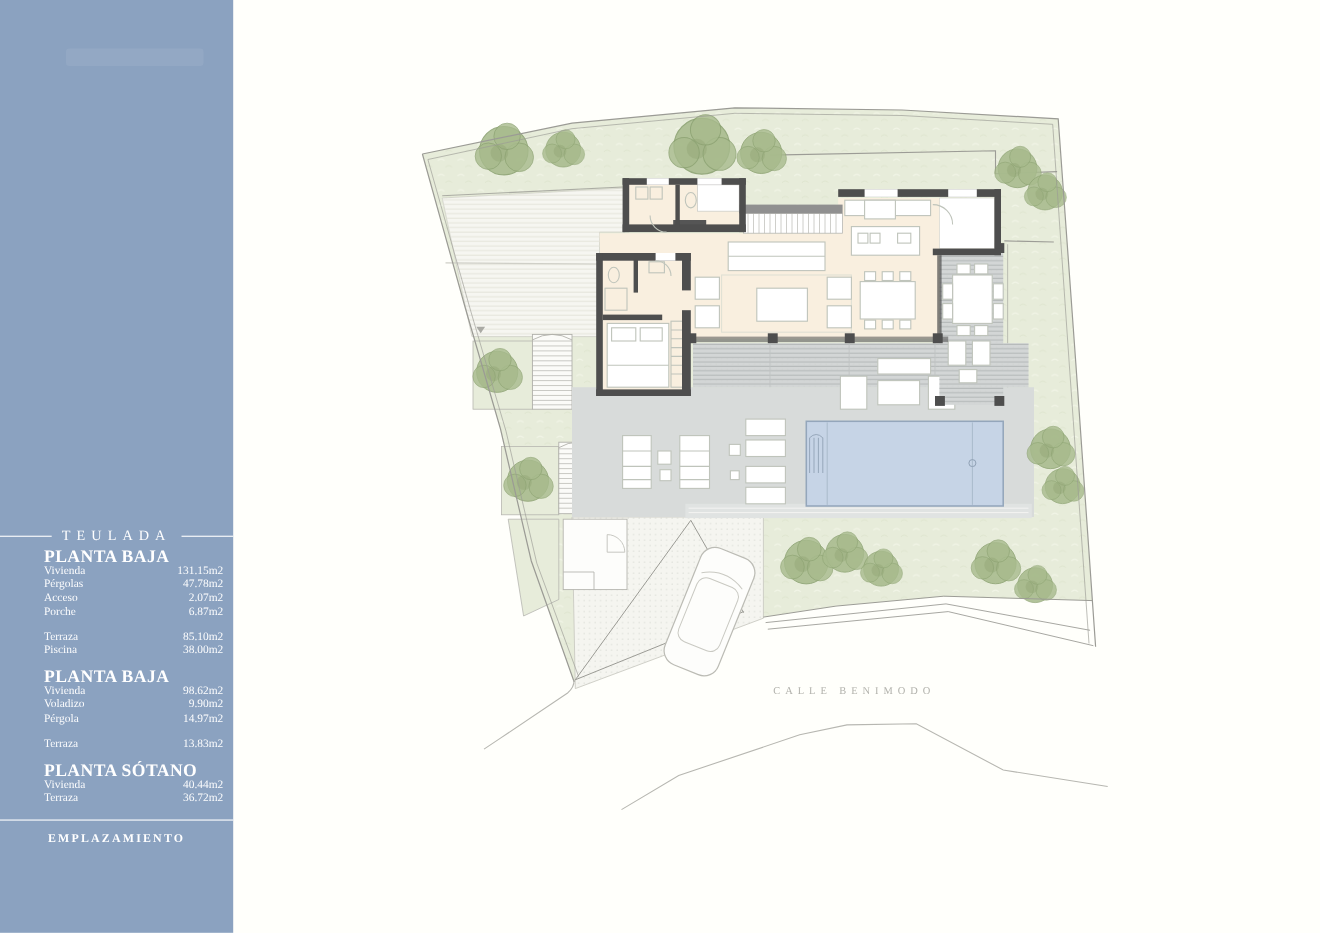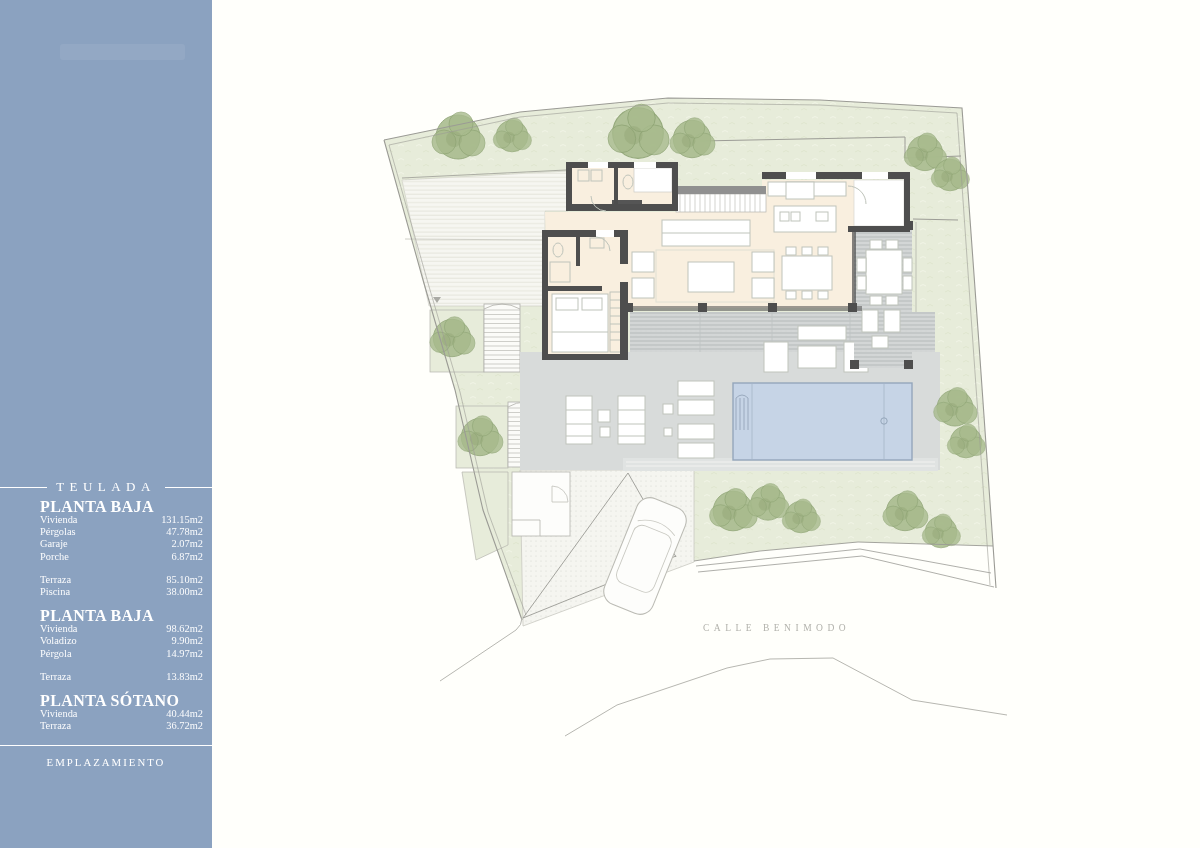--- a/index.html
+++ b/index.html
@@ -27,21 +27,21 @@
   }
   .areas{position:absolute;left:40px;top:500px;width:163px;}
   .sec-title{font-weight:bold;font-size:16px;letter-spacing:.4px;line-height:13px;margin:0 0 1px 0;}
   .sec{margin-bottom:11px;}
   .grp{margin-bottom:11px;}
   .grp:last-child{margin-bottom:0;}
   .row{display:flex;justify-content:space-between;font-size:10.4px;line-height:12.2px;color:rgba(255,255,255,.97);}
   .foot-rule{position:absolute;left:0;right:0;top:745px;height:1px;background:#fff;}
   .foot-label{
     position:absolute;left:0;right:0;top:756px;text-align:center;
-    font-weight:normal;font-size:10.8px;letter-spacing:2px;
+    font-weight:bold;font-size:10.8px;letter-spacing:2px;
   }
   
   svg text{font-family:"Liberation Serif","DejaVu Serif",serif;}
   .wall{fill:var(--wall,#4e4e4e);}
   .floor{fill:var(--floor,#f9efdf);}
   .furn{fill:#fff;stroke:var(--furniture,#bfc4bb);stroke-width:1;}
   .furnl{fill:none;stroke:var(--furniture,#bfc4bb);stroke-width:1;}
   .gline{fill:none;stroke:var(--line,#9c9c96);stroke-width:1;}
 </style>
 </head>
@@ -353,21 +353,21 @@
       <div class="grp">
         <div class="row">
             <span>Vivienda</span>
             <span>131.15m2</span>
           </div>
         <div class="row">
             <span>Pérgolas</span>
             <span>47.78m2</span>
           </div>
         <div class="row">
-            <span>Garaje</span>
+            <span>Acceso</span>
             <span>2.07m2</span>
           </div>
         <div class="row">
             <span>Porche</span>
             <span>6.87m2</span>
           </div>
       </div>
       <div class="grp">
         <div class="row">
             <span>Terraza</span>

